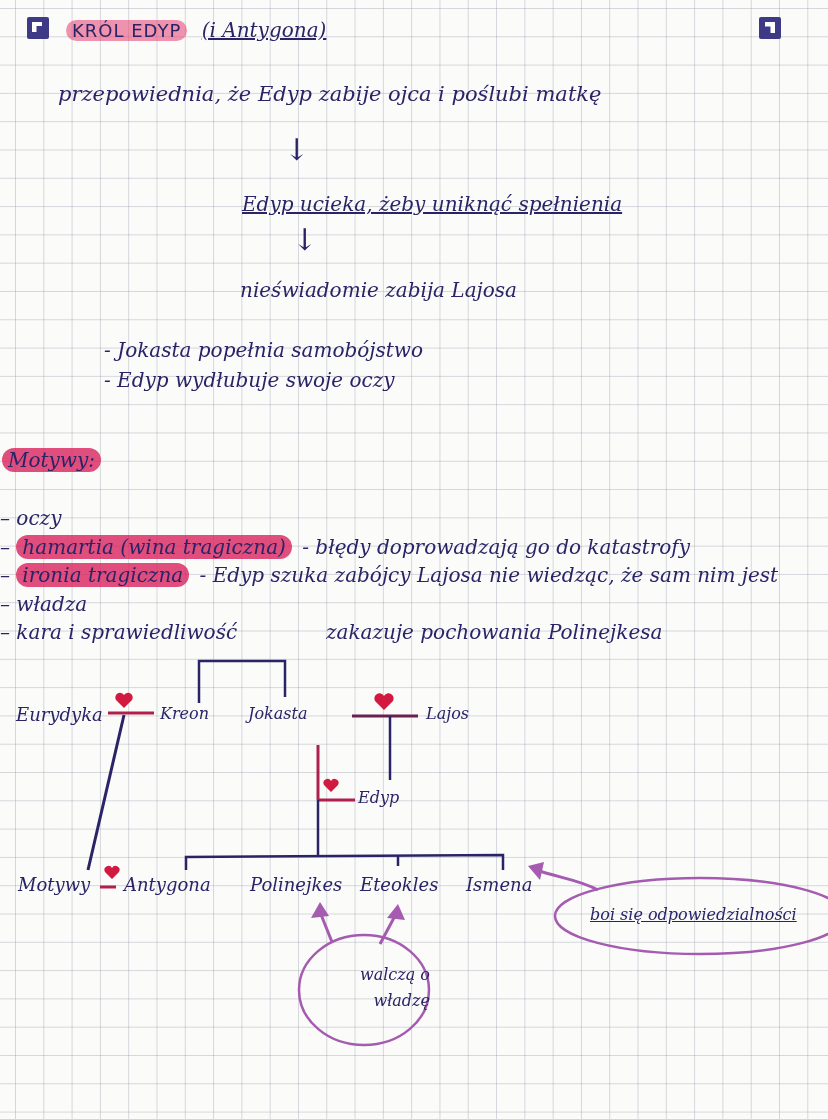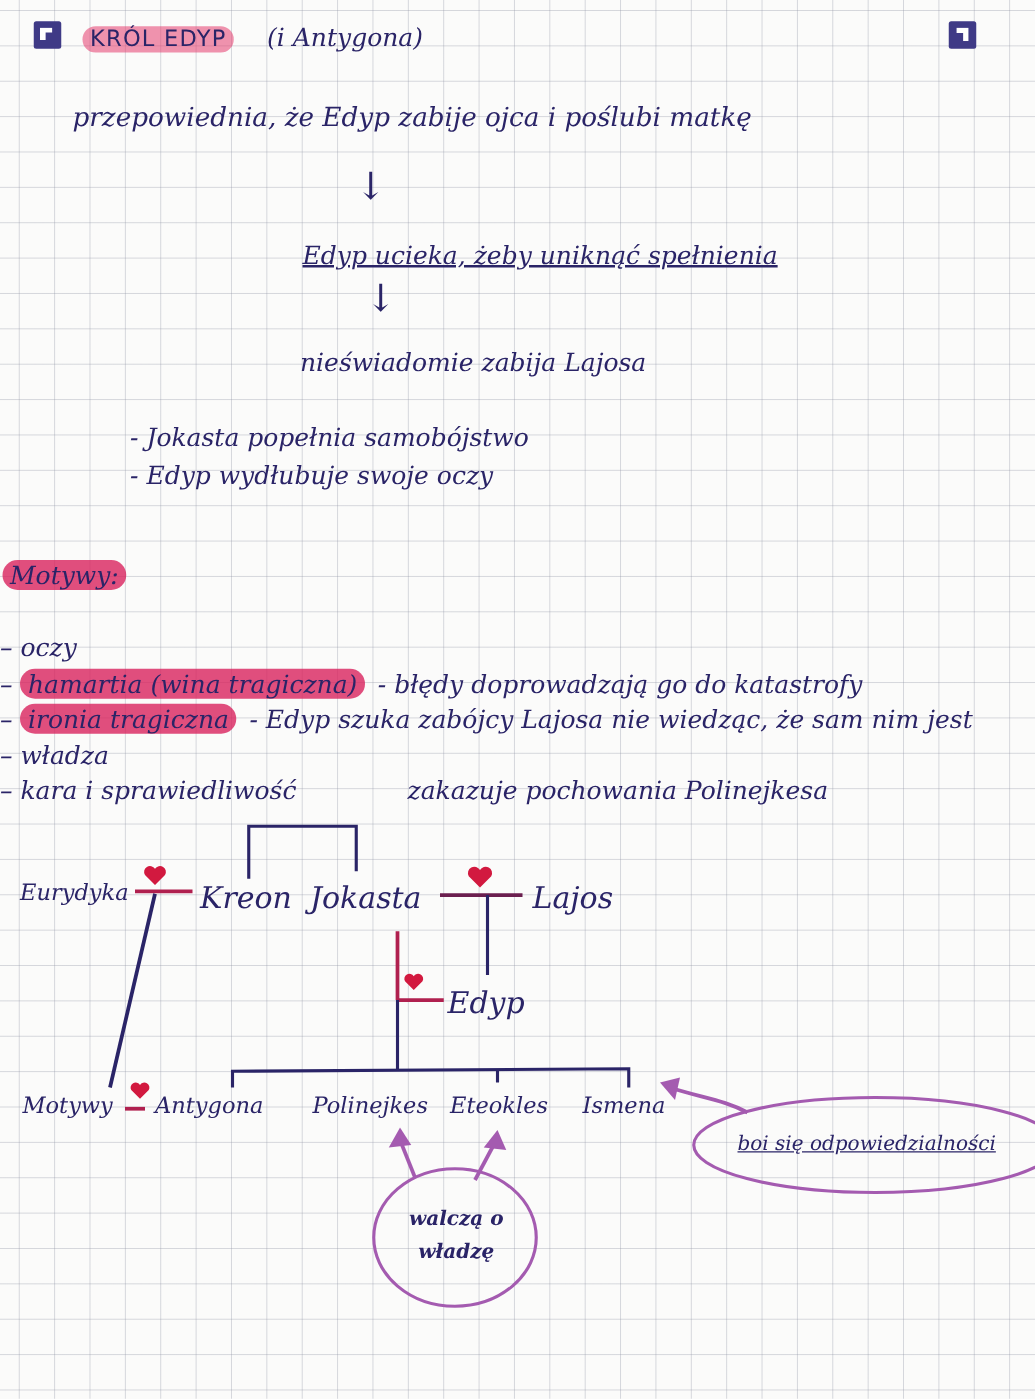--- a/index.html
+++ b/index.html
@@ -30,32 +30,32 @@
   .hl {
     background:rgba(230,60,110,0.55); border-radius:14px; padding:0 6px;
   }
   .hl-strong { background:rgba(216,30,90,0.78); border-radius:14px; padding:0 6px; }
   .title { font-size:20px; top:18px; left:66px; }
   .title .main { letter-spacing:1px; font-style:normal; font-family:"DejaVu Sans", sans-serif; font-size:18px; }
   .line { font-size:20px; }
   .small { font-size:20px; }
   .arrow { font-size:30px; font-style:normal; }
   svg.overlay { position:absolute; left:0; top:0; }
-  .label { font-size:24px; }
+  .label { font-size:16px; }
   .ellipse-text { font-size:16px; }
 </style>
 </head>
 <body>
 
 <div class="corner left" style="left:27px;top:17px;"></div>
 <div class="corner right" style="left:759px;top:17px;"></div>
 
 <div class="abs hand title">
   <span class="hl main">KRÓL EDYP</span>
-  <span style="margin-left:20px;">(i Antygona)</span>
+  <span style="margin-left:8px;text-decoration:underline;">(i Antygona)</span>
 </div>
 
 <div class="abs hand line" style="left:58px;top:82px;font-size:21px;">przepowiednia, że Edyp zabije ojca i poślubi matkę</div>
 <div class="abs hand arrow" style="left:284px;top:132px;">↓</div>
 <div class="abs hand line" style="left:242px;top:192px;text-decoration:underline;">Edyp ucieka, żeby uniknąć spełnienia</div>
 <div class="abs hand arrow" style="left:292px;top:222px;">↓</div>
 <div class="abs hand line" style="left:240px;top:278px;">nieświadomie zabija Lajosa</div>
 <div class="abs hand small" style="left:104px;top:338px;">- Jokasta popełnia samobójstwo</div>
 <div class="abs hand small" style="left:104px;top:368px;">- Edyp wydłubuje swoje oczy</div>
 
@@ -121,16 +121,16 @@
 <div class="abs hand label" style="left:160px;top:704px;">Kreon</div>
 <div class="abs hand label" style="left:248px;top:704px;">Jokasta</div>
 <div class="abs hand label" style="left:426px;top:704px;">Lajos</div>
 <div class="abs hand label" style="left:358px;top:788px;">Edyp</div>
 <div class="abs hand label" style="left:18px;top:874px;font-size:18px;">Motywy</div>
 <div class="abs hand label" style="left:124px;top:874px;font-size:18px;">Antygona</div>
 <div class="abs hand label" style="left:250px;top:874px;font-size:18px;">Polinejkes</div>
 <div class="abs hand label" style="left:360px;top:874px;font-size:18px;">Eteokles</div>
 <div class="abs hand label" style="left:466px;top:874px;font-size:18px;">Ismena</div>
 
-<div class="abs hand ellipse-text" style="left:310px;top:962px;width:110px;white-space:normal;text-align:center;line-height:26px;font-weight:bold;">
+<div class="abs hand ellipse-text" style="left:320px;top:962px;width:110px;white-space:normal;text-align:right;line-height:26px;">
   <span>walczą o władzę</span>
 </div>
 <div class="abs hand ellipse-text" style="left:590px;top:905px;text-decoration:underline;">boi się odpowiedzialności</div>
 
 </body></html>

